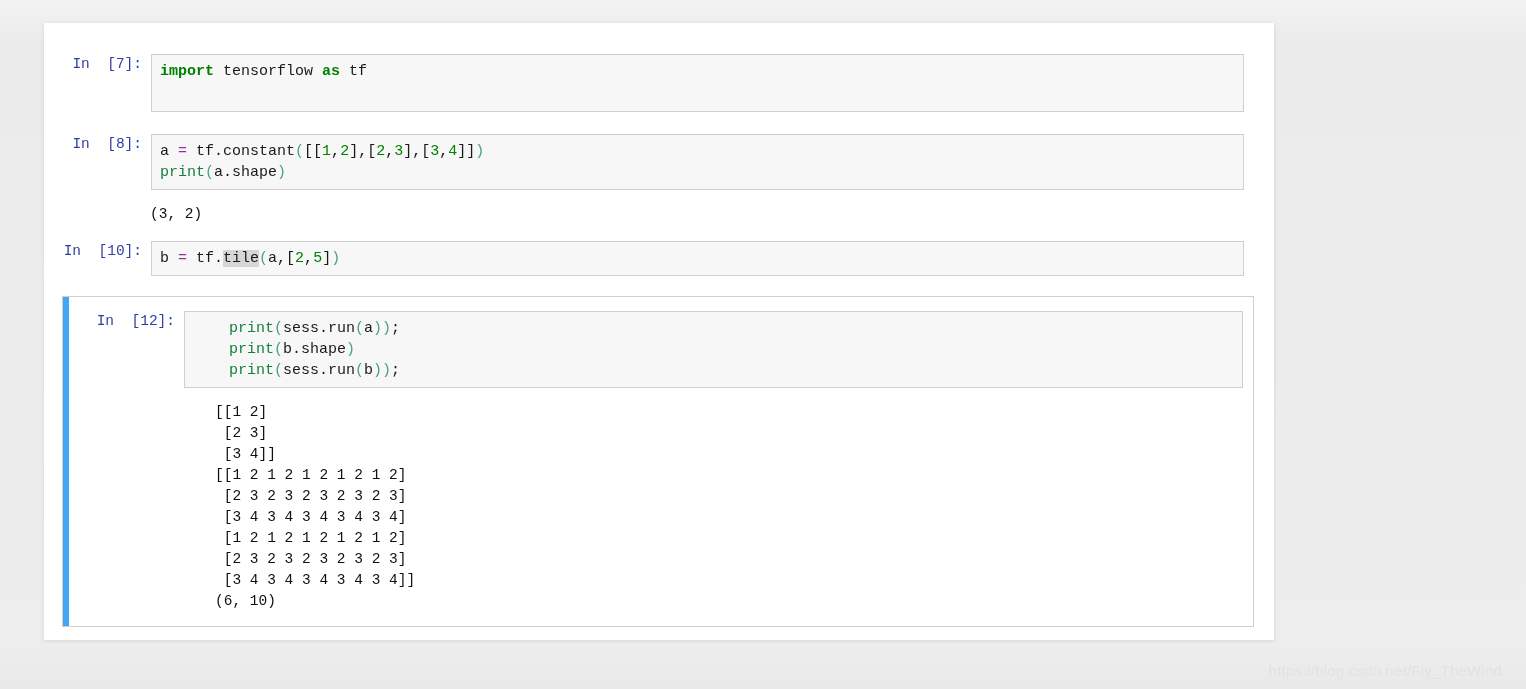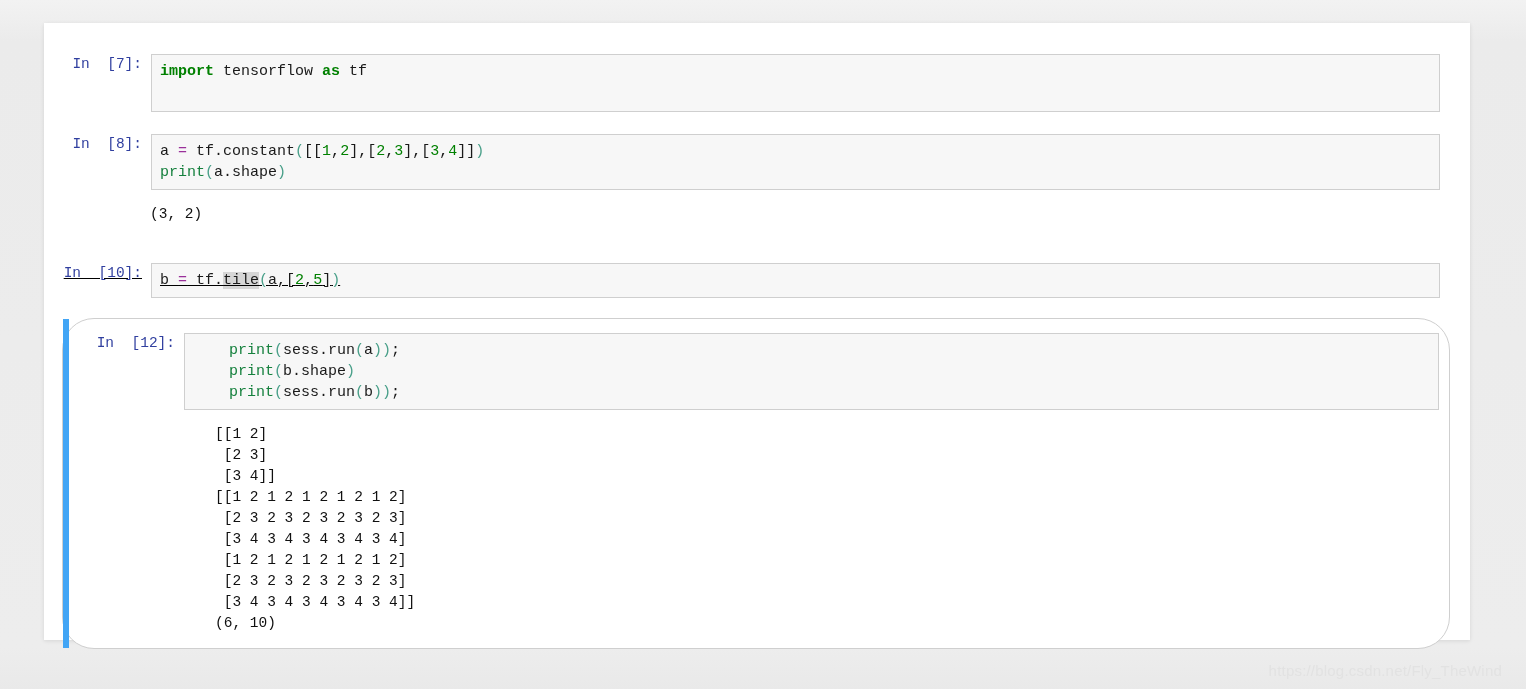--- a/index.html
+++ b/index.html
@@ -18,21 +18,21 @@
   .backdrop {
     position: absolute;
     inset: 0;
     background: linear-gradient(180deg, #f2f2f2 0%, #ebebeb 6%, #ededed 94%, #e9e9e9 100%);
   }
 
   .notebook-page {
     position: absolute;
     left: 44px;
     top: 23px;
-    width: 1426px;
+    width: 1230px;
     height: 617px;
     background: #ffffff;
     box-shadow: 0 1px 4px rgba(0,0,0,0.10);
   }
 
   .cells {
     position: absolute;
     left: 0;
     top: 0;
     width: 100%;
@@ -160,31 +160,31 @@
           <div class="code-line"><span class="tok-fn">print</span><span class="tok-pun">(</span><span class="tok-plain">a.shape</span><span class="tok-pun">)</span></div>
         </div>
       </div>
     </div>
 
     <div class="output" style="margin-top:14px; padding-right:30px;">
       <div class="output-pad"></div>
       <div class="output-body">(3, 2)</div>
     </div>
 
-    <div class="cell" style="margin-top:38px; padding:0 30px 0 0;text-decoration:underline;">
+    <div class="cell" style="margin-top:16px; padding:0 30px 0 0;">
       <div class="cell-inner">
         <div class="prompt">In  [10]:</div>
         <div class="input-area">
           <div class="code-line"><span class="tok-plain">b </span><span class="tok-op">=</span><span class="tok-plain"> tf.</span><span class="tok-plain tok-hl">tile</span><span class="tok-pun">(</span><span class="tok-plain">a,[</span><span class="tok-num">2</span><span class="tok-plain">,</span><span class="tok-num">5</span><span class="tok-plain">]</span><span class="tok-pun">)</span></div>
         </div>
       </div>
     </div>
 
     <div class="cell selected" style="margin-top:20px; margin-left:18px; margin-right:20px;
-                padding:14px 10px 14px 0; display:block; min-height:310px;border-radius:32px;">
+                padding:14px 10px 14px 0; display:block; min-height:310px;">
       <div class="sel-bar"></div>
 
       <div class="cell-inner">
         <div class="prompt" style="width:112px;">In  [12]:</div>
         <div class="input-area">
           <div class="code-line"><span class="tok-plain">    </span><span class="tok-fn">print</span><span class="tok-pun">(</span><span class="tok-plain">sess.run</span><span class="tok-pun">(</span><span class="tok-plain">a</span><span class="tok-pun">))</span><span class="tok-plain">;</span></div>
           <div class="code-line"><span class="tok-plain">    </span><span class="tok-fn">print</span><span class="tok-pun">(</span><span class="tok-plain">b.shape</span><span class="tok-pun">)</span></div>
           <div class="code-line"><span class="tok-plain">    </span><span class="tok-fn">print</span><span class="tok-pun">(</span><span class="tok-plain">sess.run</span><span class="tok-pun">(</span><span class="tok-plain">b</span><span class="tok-pun">))</span><span class="tok-plain">;</span></div>
         </div>
       </div>

